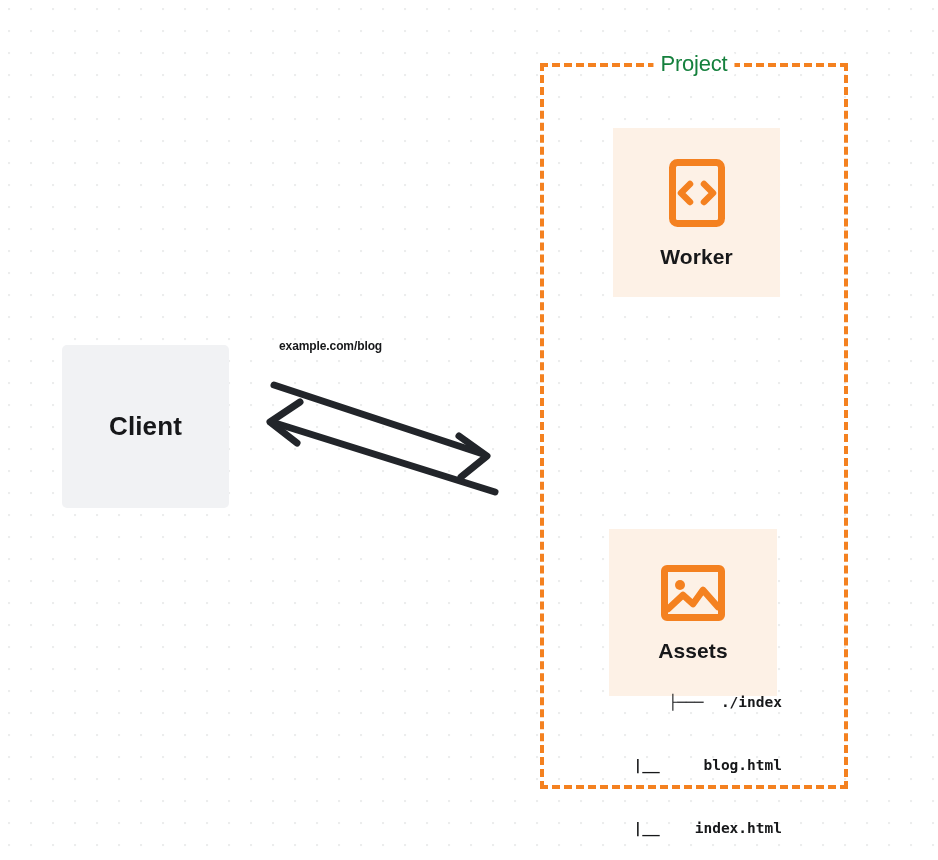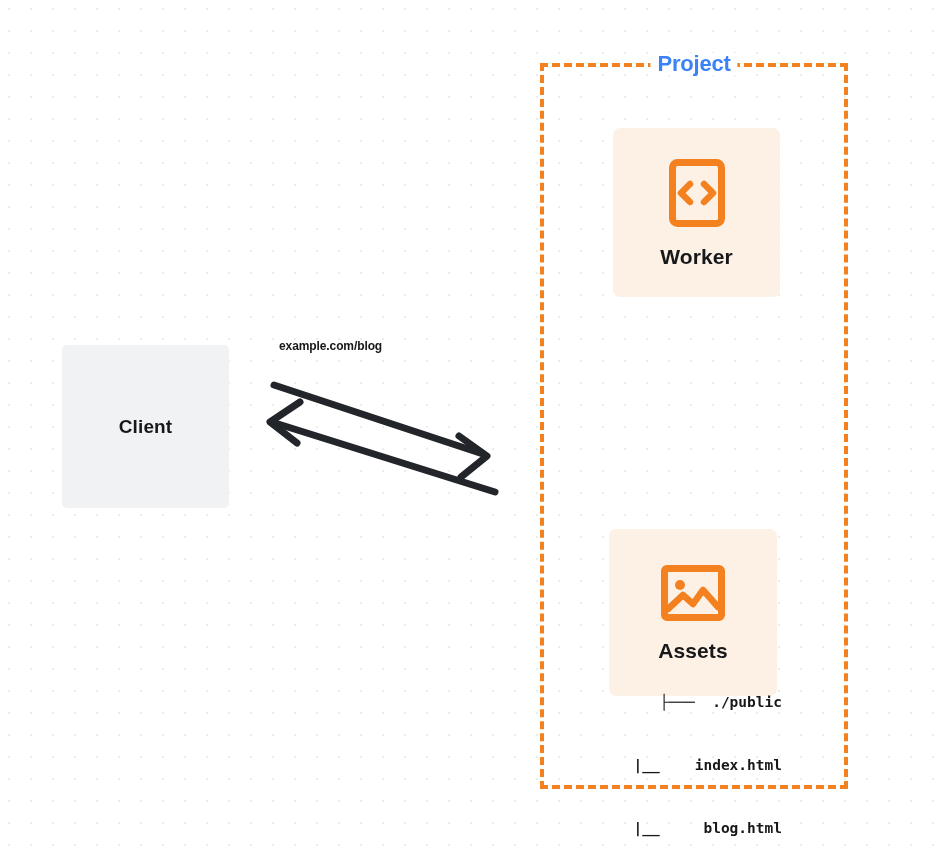--- a/index.html
+++ b/index.html
@@ -32,21 +32,21 @@
     top: 345px;
     width: 167px;
     height: 163px;
     background: #f1f2f4;
     border-radius: 5px;
     display: flex;
     align-items: center;
     justify-content: center;
   }
   .client-label {
-    font-size: 19px;
+    font-size: 26px;
     font-weight: 700;
     color: #17181a;
     letter-spacing: 0.1px;
   }
 
   
   .edge-label {
     position: absolute;
     left: 279px;
     top: 339px;
@@ -78,32 +78,32 @@
     border: 4px dashed #f48120;
   }
   .project-title {
     position: absolute;
     left: 50%;
     top: -3px;
     transform: translate(-50%, -50%);
     background: #ffffff;
     padding: 0 7px;
     font-size: 22px;
-    font-weight: 700;
-    color: #3b82f6;
+    font-weight: 400;
+    color: #15803d;
     letter-spacing: -0.2px;
     white-space: nowrap;
     line-height: 1;
   }
 
   
   .card {
     position: absolute;
     background: #fdf1e6;
-    border-radius: 7px;
+    border-radius: 0;
     display: flex;
     flex-direction: column;
     align-items: center;
     justify-content: center;
   }
   .card-worker {
     left: 613px;
     top: 128px;
     width: 167px;
     height: 169px;
@@ -189,19 +189,19 @@
       <svg width="66" height="58" viewBox="0 0 66 58" aria-hidden="true">
         <rect x="4.5" y="4.5" width="57" height="49" rx="2.5" ry="2.5" fill="none" stroke="#f48120" stroke-width="7"></rect>
         <circle cx="20" cy="21" r="5" fill="#f48120"></circle>
         <polyline points="8,45 23,31 33,40 43,26 58,43" fill="none" stroke="#f48120" stroke-width="6.5" stroke-linecap="round" stroke-linejoin="round"></polyline>
       </svg>
     </span>
     <span class="card-label">Assets</span>
   </div>
 
   <div class="file-tree">
-    <span class="file-tree-line">├───  ./public</span>
+    <span class="file-tree-line">├───  ./index</span>
+    <span class="file-tree-line">|__     blog.html</span>
     <span class="file-tree-line">|__    index.html</span>
-    <span class="file-tree-line">|__     blog.html</span>
     
   </div>
 
 </div>
 
 </body></html>

